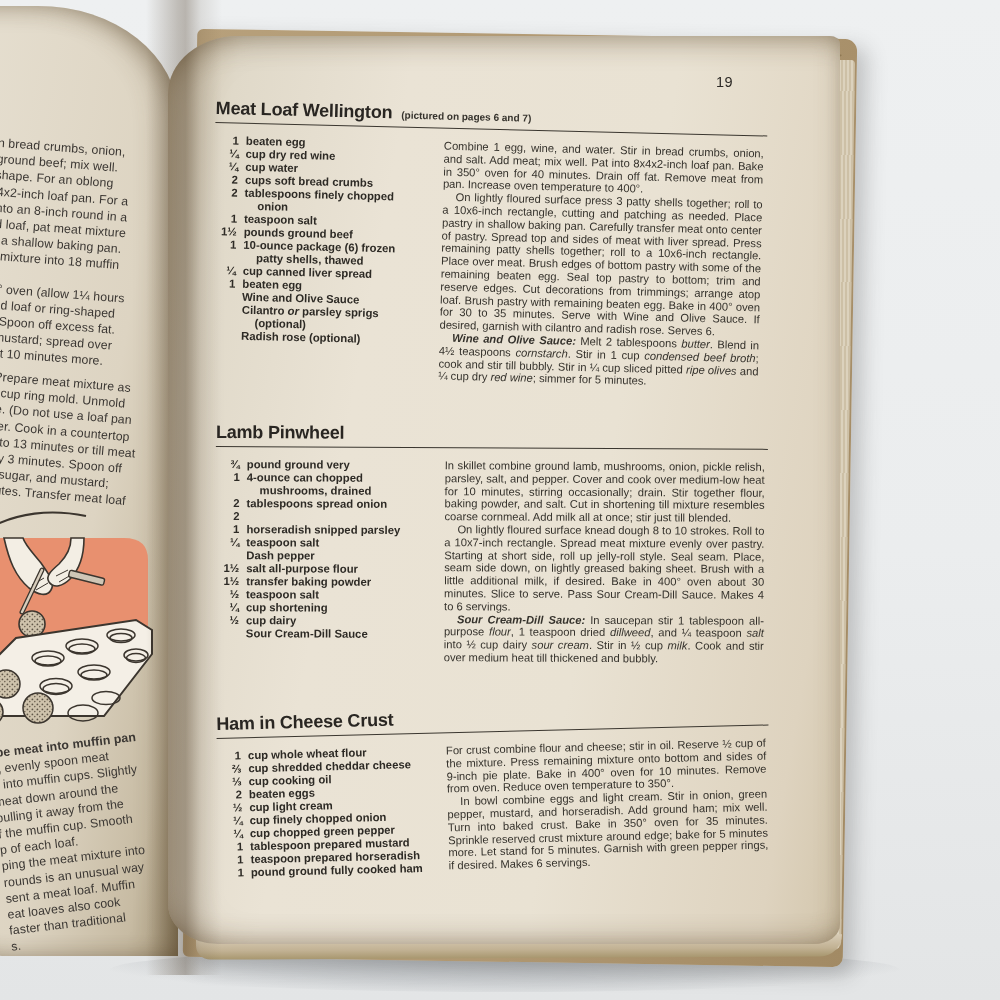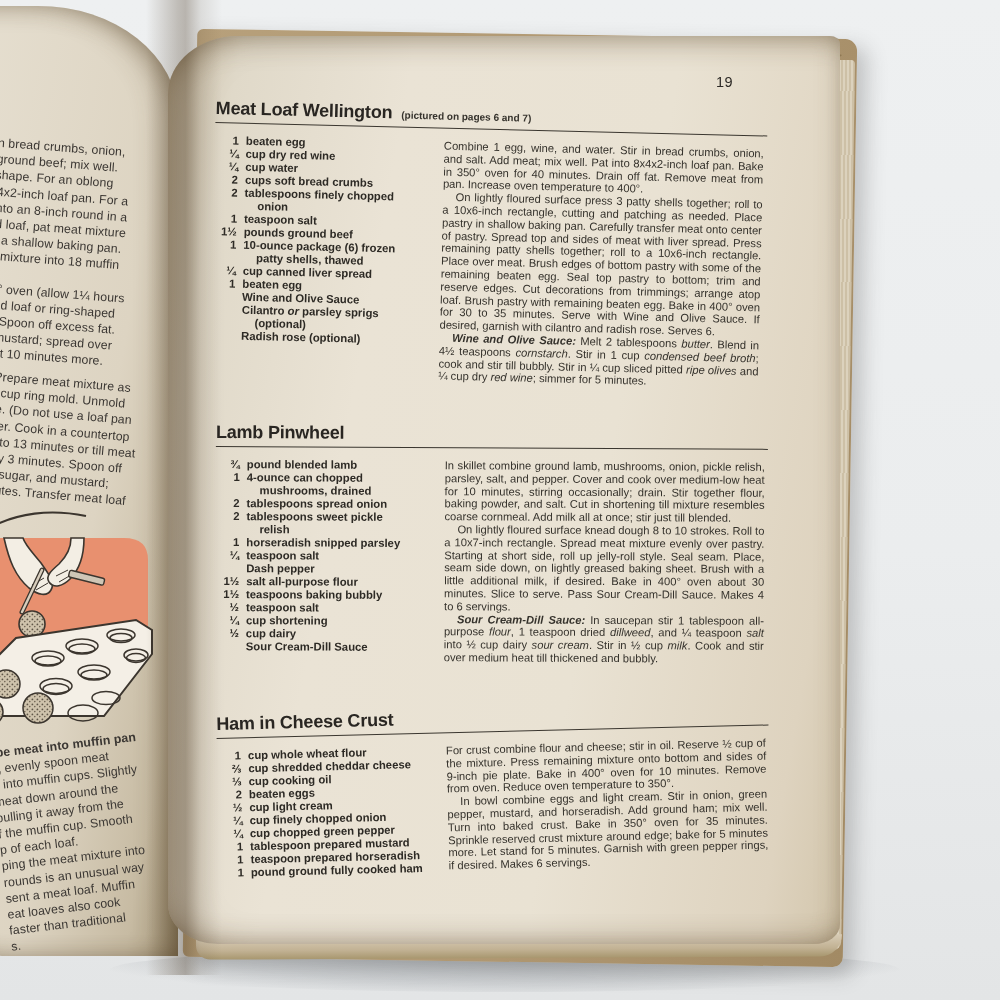--- a/index.html
+++ b/index.html
@@ -313,42 +313,38 @@
           <div class="rec rec1">
             <div class="rtitle-row">
               <span class="rtitle">Lamb Pinwheel</span>
             </div>
             <div class="rrule"></div>
             <div class="cols">
               <div class="col-ing">
                 <div class="ing-row">
                   <span class="ing-amt">¾</span>
                   <span class="ing-text">
-                    <div>pound blended lamb</div>
+                    <div>pound ground very</div>
                   </span>
                 </div>
                 <div class="ing-row">
                   <span class="ing-amt">1</span>
                   <span class="ing-text">
                     <div>4-ounce can chopped</div>
                     <div class="ing-line2">mushrooms, drained</div>
                   </span>
                 </div>
                 <div class="ing-row">
                   <span class="ing-amt">2</span>
                   <span class="ing-text">
                     <div>tablespoons spread onion</div>
                   </span>
                 </div>
                 <div class="ing-row">
                   <span class="ing-amt">2</span>
-                  <span class="ing-text">
-                    <div>tablespoons sweet pickle</div>
-                    <div class="ing-line2">relish</div>
-                  </span>
                 </div>
                 <div class="ing-row">
                   <span class="ing-amt">1</span>
                   <span class="ing-text">
                     <div>horseradish snipped parsley</div>
                   </span>
                 </div>
                 <div class="ing-row">
                   <span class="ing-amt">¼</span>
                   <span class="ing-text">
@@ -363,21 +359,21 @@
                 </div>
                 <div class="ing-row">
                   <span class="ing-amt">1½</span>
                   <span class="ing-text">
                     <div>salt all-purpose flour</div>
                   </span>
                 </div>
                 <div class="ing-row">
                   <span class="ing-amt">1½</span>
                   <span class="ing-text">
-                    <div>teaspoons baking bubbly</div>
+                    <div>transfer baking powder</div>
                   </span>
                 </div>
                 <div class="ing-row">
                   <span class="ing-amt">½</span>
                   <span class="ing-text">
                     <div>teaspoon salt</div>
                   </span>
                 </div>
                 <div class="ing-row">
                   <span class="ing-amt">¼</span>

